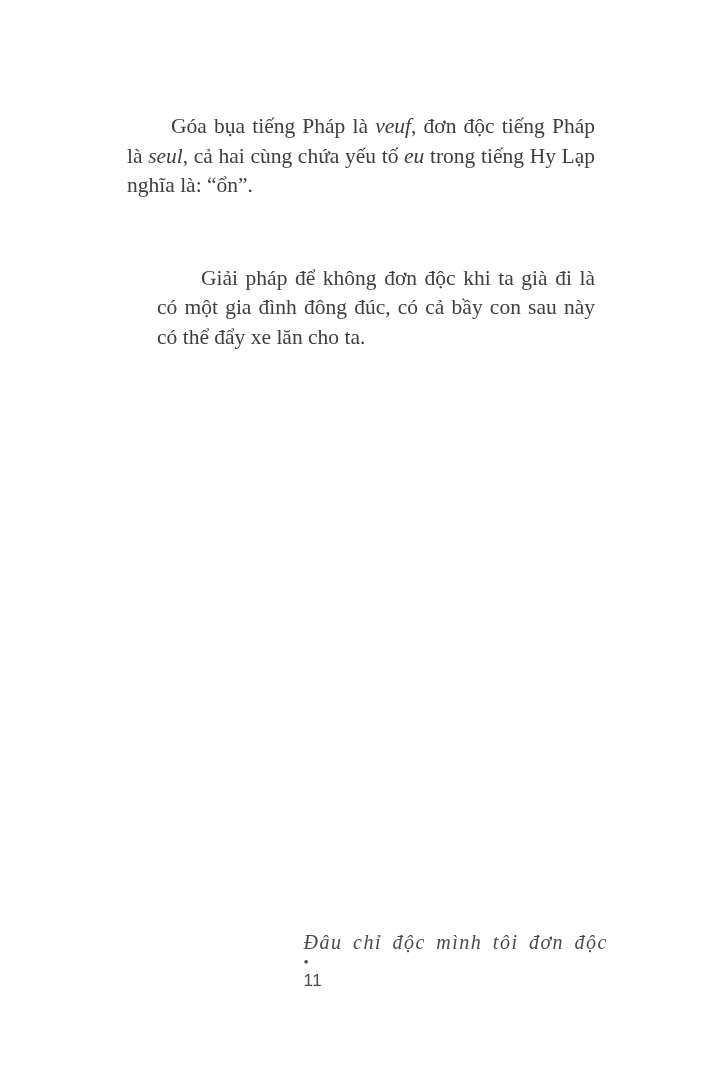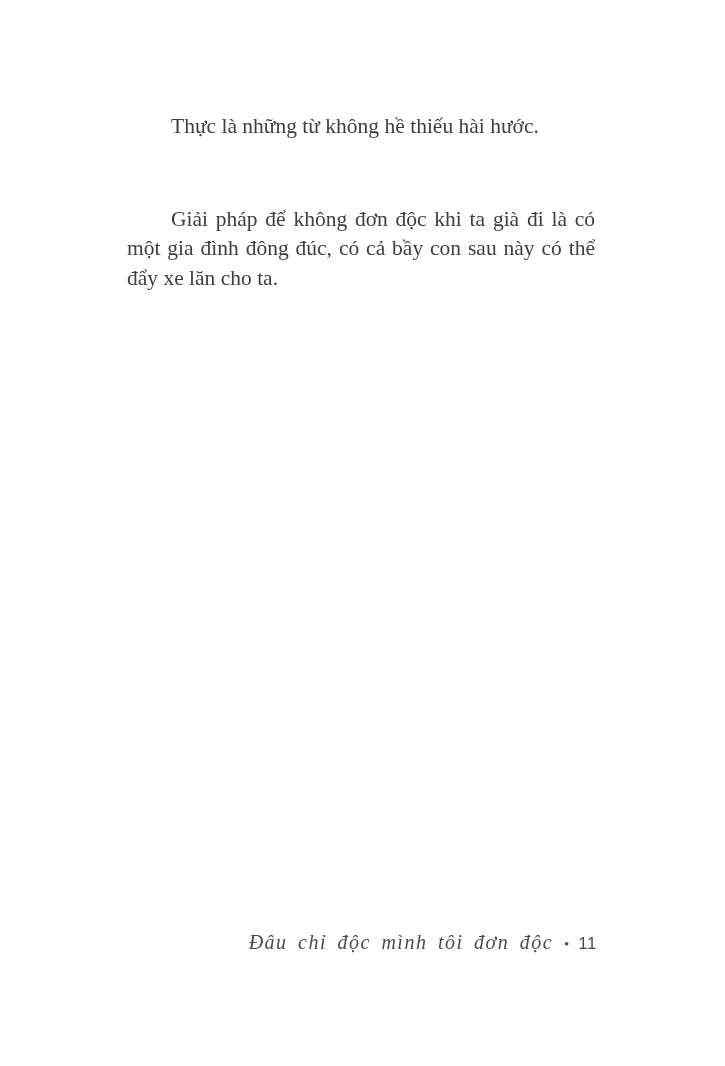--- a/index.html
+++ b/index.html
@@ -25,20 +25,21 @@
     text-align: justify;
     text-justify: inter-word;
   }
   .text-block p {
     margin: 0;
     padding: 0;
     text-indent: 44px;
   }
   .text-block p.section-break {
     margin-top: 63px;
+    margin-left: 30px;
   }
   .text-block em {
     font-style: italic;
   }
   .page-footer {
     position: absolute;
     top: 931px;
     right: 128px;
     display: flex;
     align-items: baseline;
@@ -61,23 +62,23 @@
     font-stretch: condensed;
     letter-spacing: 0.5px;
   }
 </style>
 </head>
 <body>
 
 <div class="book-page">
 
   <div class="text-block" style="color: rgb(62, 62, 62);">
-      <p><span>Thực là những từ không hề thiếu hài hước.</span></p>
+      <p><span>Góa bụa tiếng Pháp là </span><em>veuf</em><span>, đơn độc tiếng Pháp là </span><em>seul</em><span>, cả hai cùng chứa yếu tố </span><em>eu</em><span> trong tiếng Hy Lạp nghĩa là: “ổn”.</span></p>
       <p class="section-break"><span>Giải pháp để không đơn độc khi ta già đi là có một gia đình đông đúc, có cả bầy con sau này có thể đẩy xe lăn cho ta.</span></p>
     </div>
 
-  <div class="page-footer" style="color: rgb(74, 74, 74);">
+  <div class="page-footer" style="color: rgb(74, 74, 74); flex-direction: column;">
     <span class="running-title">Đâu chỉ độc mình tôi đơn độc</span>
     <span class="footer-bullet">•</span>
     <span class="page-number">11</span>
   </div>
 
 </div>
 
 </body></html>

